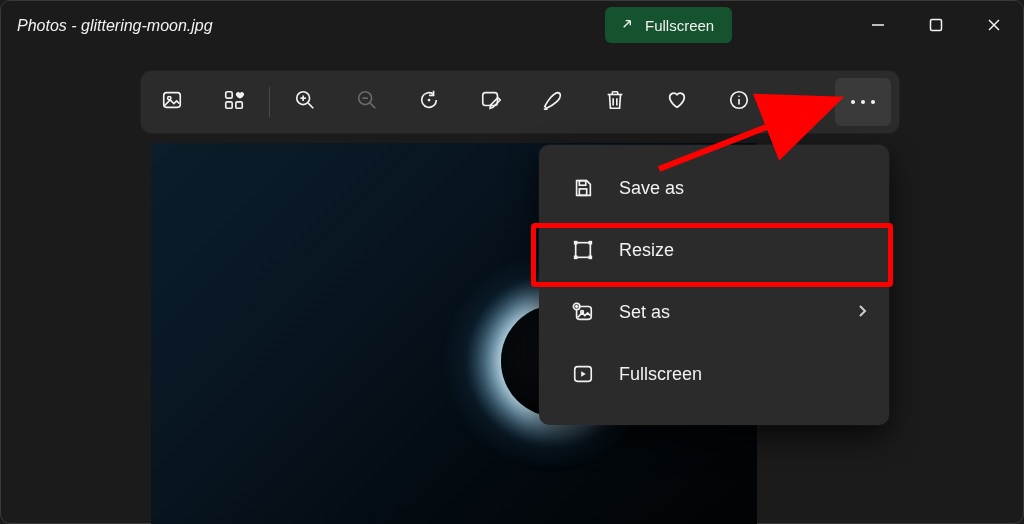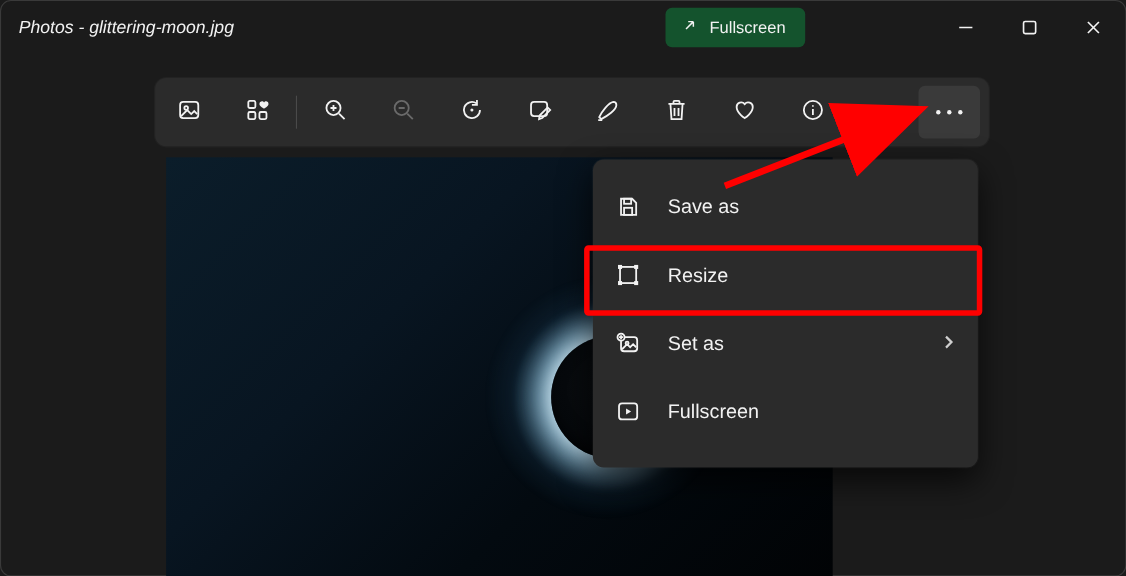--- a/index.html
+++ b/index.html
@@ -68,21 +68,21 @@
 
   
   .menu {
     position:absolute; left:538px; top:144px; width:350px;
     background:#2b2b2b; border-radius:10px;
     padding:12px 0 20px 0;
     box-shadow:0 12px 30px rgba(0,0,0,0.7), 0 0 0 1px rgba(255,255,255,0.04);
   }
   .menu-item {
     display:flex; align-items:center; height:62px;
-    padding-left:20px; color:#f2f2f2; font-size:18px;
+    padding-left:32px; color:#f2f2f2; font-size:18px;
     cursor:pointer; position:relative;
   }
   .menu-item .mi-icon { width:24px; margin-right:24px; display:flex; align-items:center; justify-content:center; }
   .menu-item .mi-icon svg { width:22px; height:22px; }
   .menu-item .chev { position:absolute; right:22px; color:#cfcfcf; font-size:18px; }
 
   
   .highlight-box {
     position:absolute; left:530px; top:222px; width:362px; height:64px;
     border:5px solid #ff0000; border-radius:4px; pointer-events:none;

